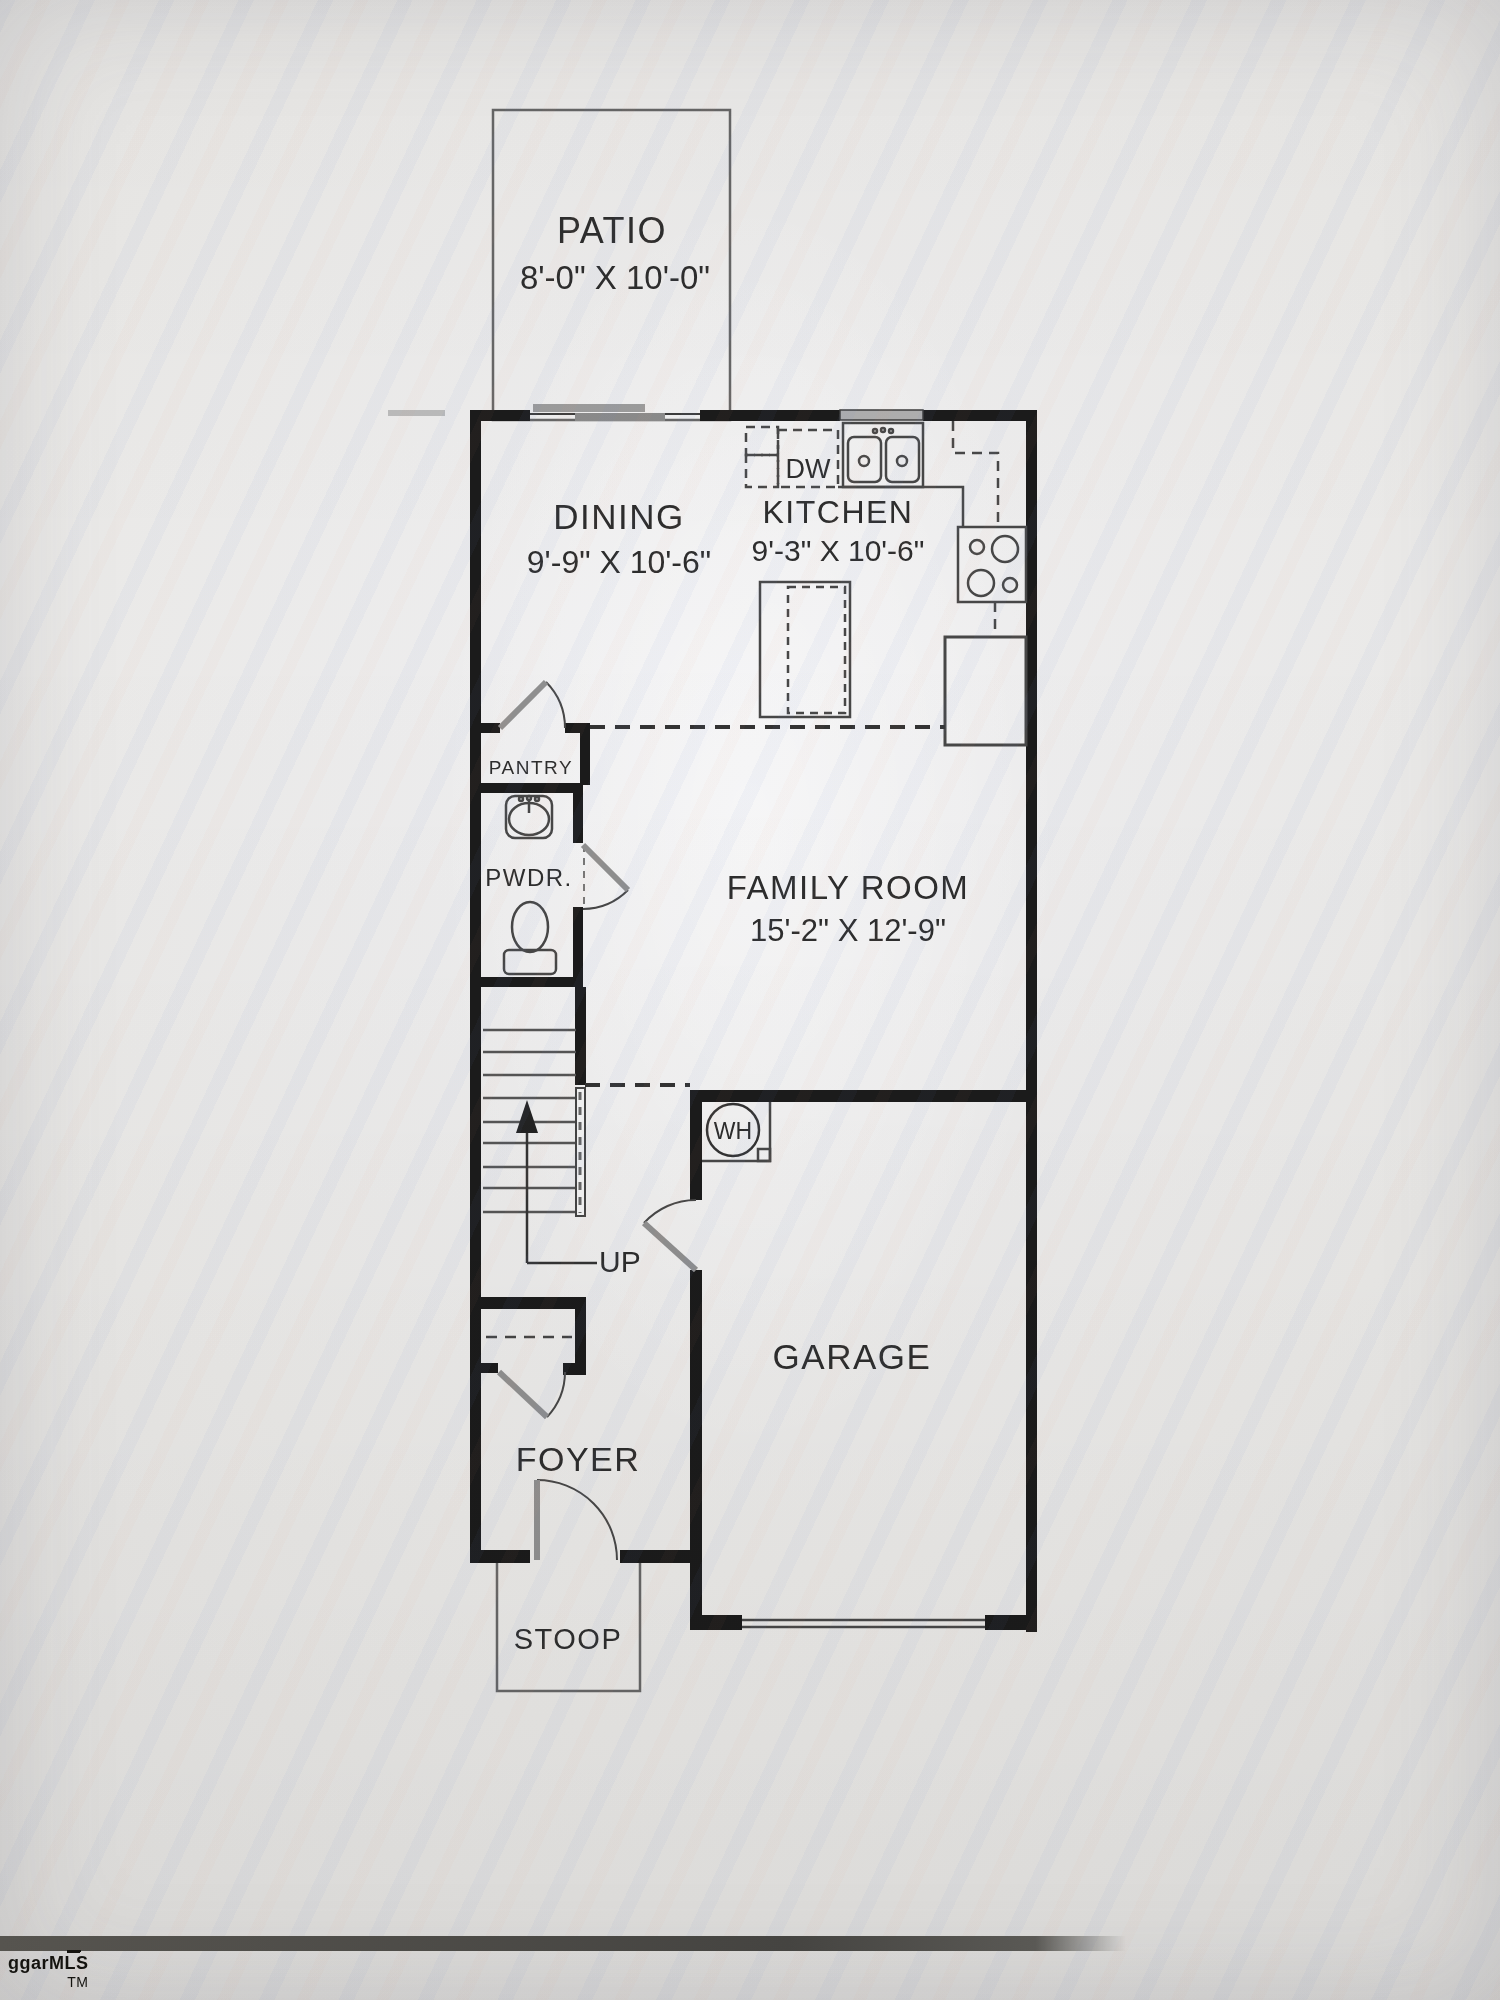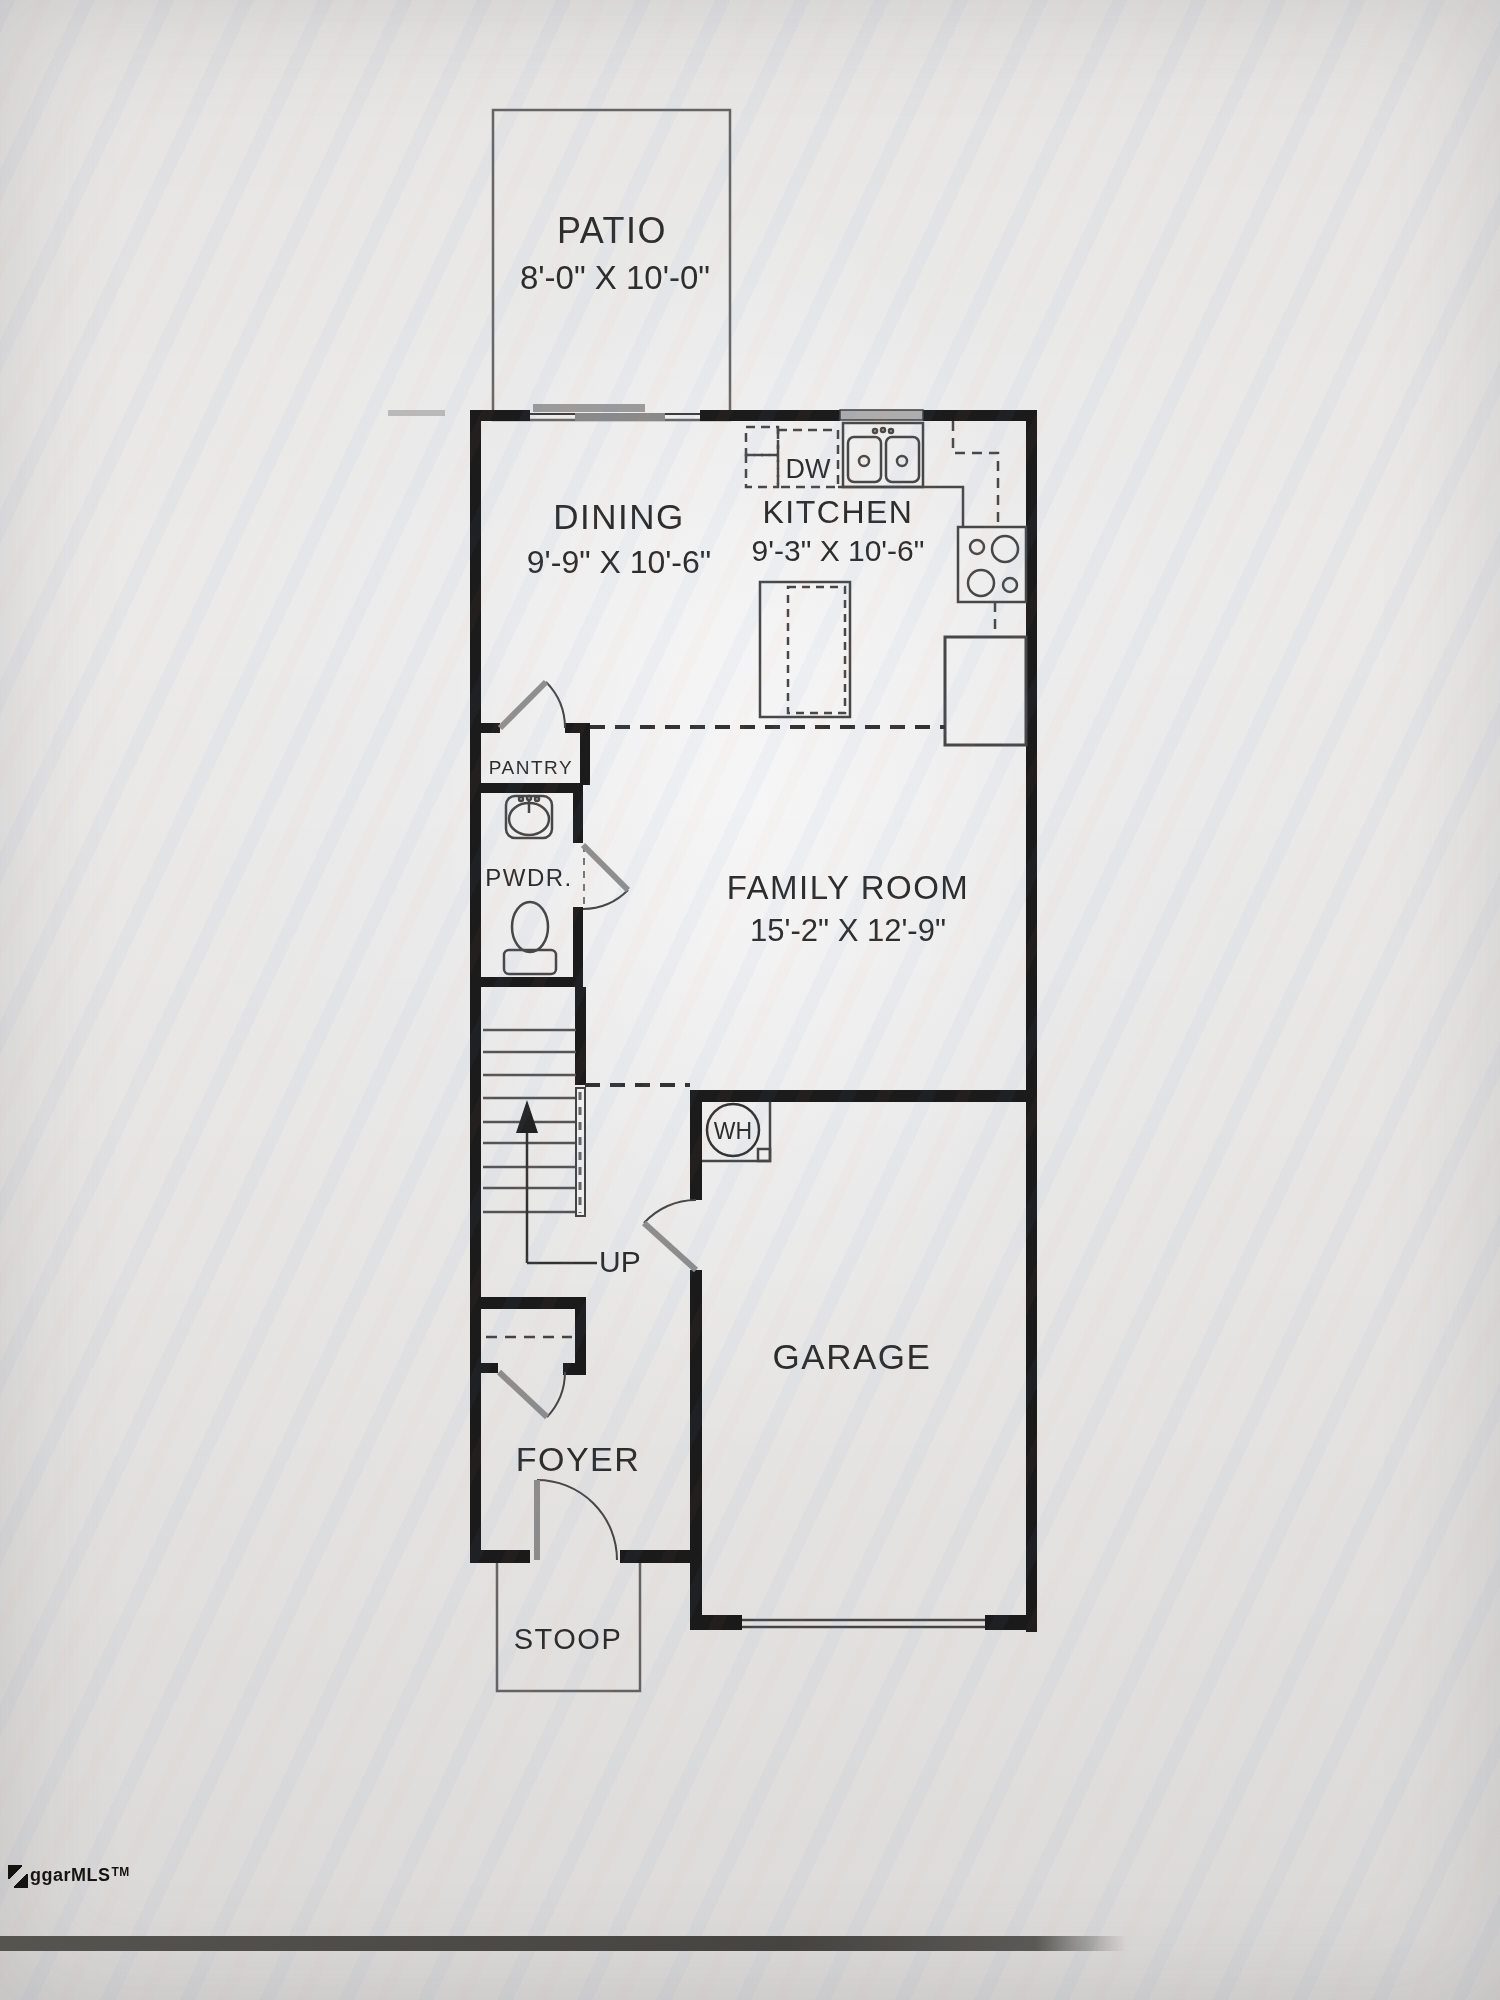--- a/index.html
+++ b/index.html
@@ -23,30 +23,30 @@
         rgba(225,150,120,0.035) 34px 46px, rgba(0,0,0,0) 46px 72px),
       linear-gradient(180deg, rgba(0,0,0,0.015) 0%, rgba(0,0,0,0) 30%, rgba(0,0,0,0.04) 100%);
     box-shadow:inset 0 0 120px rgba(90,90,100,0.18);
   }
   .bezel{
     position:absolute;left:0;top:1936px;width:1126px;height:15px;
     background:linear-gradient(90deg,#56544f 0%, #454441 70%, #5a5955 92%, rgba(90,89,85,0) 100%);
     filter:blur(0.7px);
   }
   .watermark{
-    position:absolute;left:8px;top:1865px;height:40px;display:flex;align-items:flex-start;
-    color:#14130f;font-size:18px;font-weight:700;letter-spacing:0.5px;
+    position:absolute;left:8px;top:1950px;height:40px;display:flex;align-items:flex-end;
+    color:#14130f;font-size:18px;font-weight:700;letter-spacing:0.5px;flex-direction:column;
   }
   .mark-icon{
     display:inline-block;width:20px;height:24px;margin-right:2px;
     background:
       linear-gradient(135deg,#14130f 55%, rgba(0,0,0,0) 56%) 0 0/14px 14px no-repeat,
       linear-gradient(315deg,#14130f 55%, rgba(0,0,0,0) 56%) 6px 9px/14px 14px no-repeat;
   }
-  .watermark sup{font-size:12px;font-weight:700;margin-left:1px;}
+  .watermark sup{font-size:14px;font-weight:400;margin-left:1px;}
   text{fill:#2d2d2d;}
   .rname{letter-spacing:1.5px;}
 </style>
 </head>
 <body>
 
 <div class="stage">
   <div class="paper-glow"></div>
 
   <svg width="1500" height="2000" viewBox="0 0 1500 2000">

